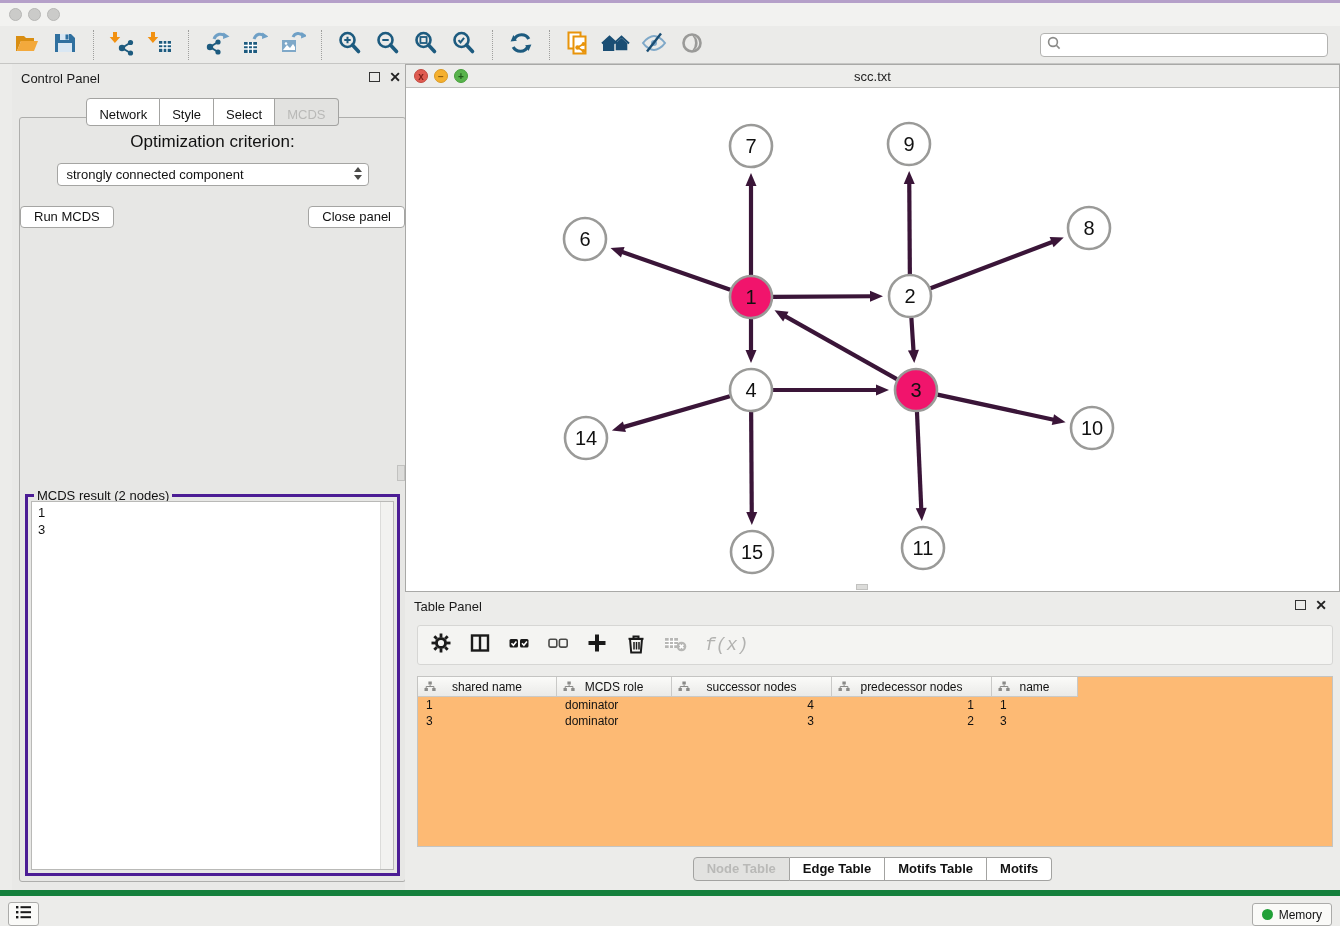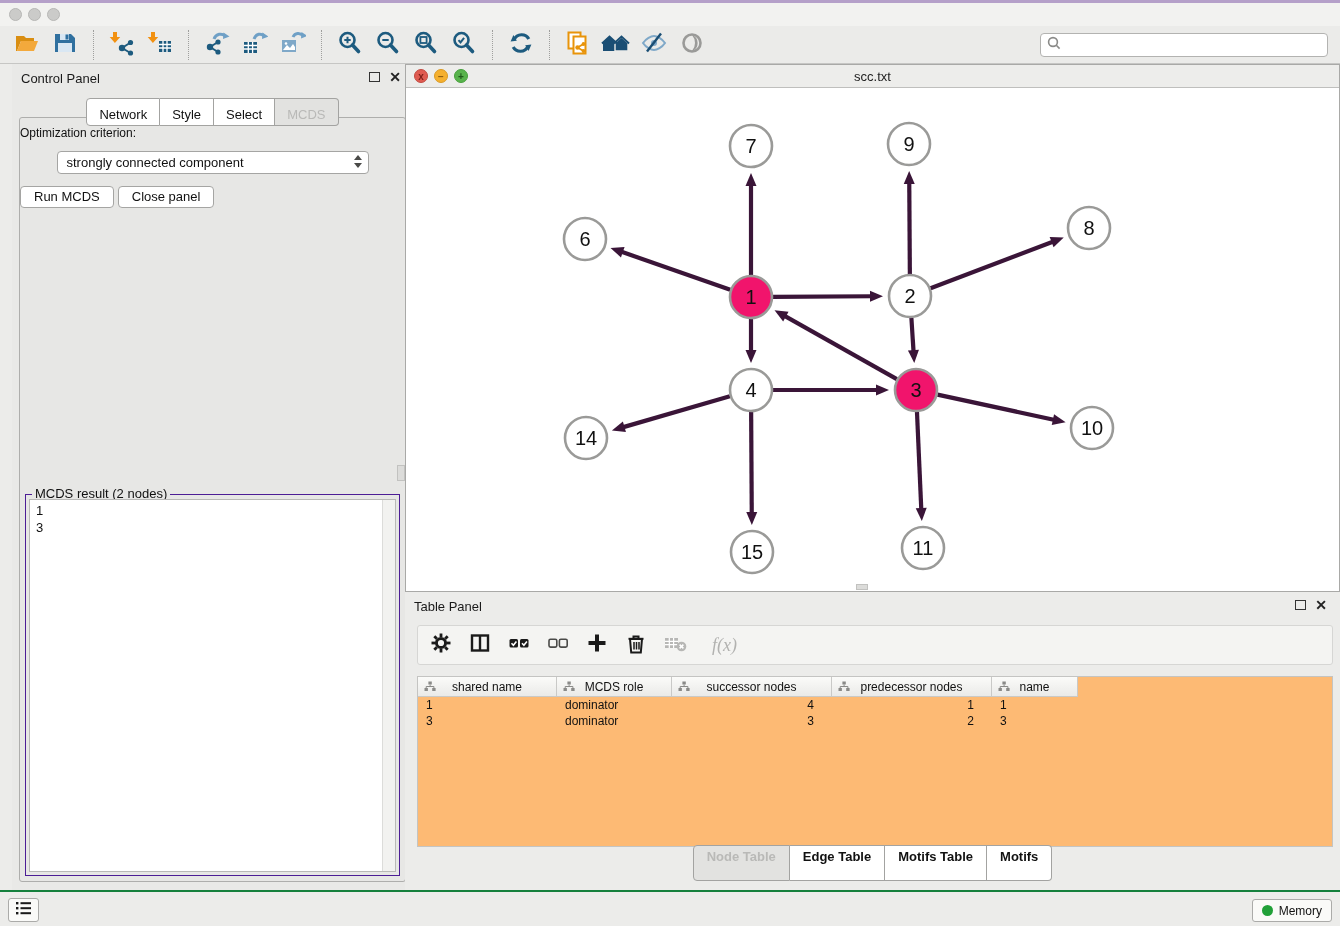--- a/index.html
+++ b/index.html
@@ -29,29 +29,29 @@
   .cp-float { right:33px; } .cp-close { right:12px; }
 
   .tabs-row { display:flex; justify-content:center; position:relative; z-index:2; }
   .tab { font-size:13px; color:#111; background:#fff; border:1px solid #A3A3A1; padding:8px 12px 3px; border-left:none; }
   .tab.first { border-left:1px solid #A3A3A1; border-radius:4px 0 0 4px; }
   .tab.last { border-radius:0 4px 4px 0; }
   .tab.active { background:#E2E2E0; color:#B9B9B7; }
   #cp-tabs { margin-top:7px; }
 
   .cp-content { position:absolute; left:7px; right:7px; top:53px; bottom:8px; background:#E7E7E5; border:1px solid #AEAEAC; border-radius:3px; }
-  .opt-label { margin-top:8px; font-size:12px; color:#111; }
+  .opt-label { margin-top:14px; text-align:center; font-size:17px; color:#111; }
   .criterion { position:relative; width:312px; height:23px; margin:11px auto 0; background:#fff; border:1px solid #A5A5A3; border-radius:4px; font-size:13px; color:#111; line-height:21px; padding-left:9px; }
   .stepper { position:absolute; right:6px; top:3px; display:flex; flex-direction:column; gap:3px; }
   .tri-up { width:0; height:0; border-left:4px solid transparent; border-right:4px solid transparent; border-bottom:5px solid #4A4A48; }
   .tri-dn { width:0; height:0; border-left:4px solid transparent; border-right:4px solid transparent; border-top:5px solid #4A4A48; }
-  .btn-row { display:flex; justify-content:flex-start; gap:4px; margin-top:12px; }
+  .btn-row { display:flex; justify-content:space-between; gap:26px; margin-top:20px; }
   .btn { background:#fff; border:1px solid #A5A5A3; border-radius:4px; font-size:13px; color:#111; padding:2px 13px 3px; }
 
-  .result-fieldset { position:absolute; left:5px; right:5px; top:376px; bottom:5px; border:1px solid #4c1d95; }
+  .result-fieldset { position:absolute; left:5px; right:5px; top:376px; bottom:5px; border:3px solid #4c1d95; }
   .result-legend { position:absolute; top:-9px; left:6px; background:#E7E7E5; padding:0 3px; font-size:13px; color:#111; }
   .result-box { position:absolute; left:3px; right:3px; top:4px; bottom:3px; background:#fff; border:1px solid #B9B9B7; }
   .result-box pre { font-family:"Liberation Sans",sans-serif; font-size:13px; line-height:17px; padding:2px 6px; color:#111; }
   .result-scroll { position:absolute; right:0; top:0; bottom:0; width:13px; background:#F2F2F0; border-left:1px solid #DCDCDA; }
 
   
   .network-window { position:absolute; left:405px; top:64px; width:935px; height:528px; background:#fff; border:1px solid #A9A9A7; }
   .nw-titlebar { position:relative; height:23px; background:#EDEDEB; border-bottom:1px solid #BFBFBD; }
   .nw-lights { position:absolute; left:8px; top:4px; display:flex; gap:6px; }
   .nw-light { width:14px; height:14px; border-radius:50%; font-size:10px; font-weight:bold; text-align:center; line-height:13px; }
@@ -62,36 +62,36 @@
   .nw-canvas { position:absolute; left:0; top:23px; right:0; bottom:0; }
   .nw-canvas svg { position:absolute; inset:0; }
   .h-handle { position:absolute; left:450px; bottom:1px; width:12px; height:6px; background:#DCDCDA; border:1px solid #C2C2C0; }
   .v-handle { position:absolute; left:397px; top:465px; width:8px; height:16px; background:#DCDCDA; border:1px solid #C2C2C0; z-index:5; }
 
   
   .table-panel { position:absolute; left:405px; top:592px; width:935px; height:298px; background:#ECECEA; }
   .tp-float { right:34px; } .tp-close { right:13px; }
   .tp-toolbar { position:absolute; left:12px; right:7px; top:33px; height:40px; background:#F4F4F2; border:1px solid #D6D6D4; border-radius:3px; display:flex; align-items:center; padding-left:12px; gap:17px; }
   .tp-ic { display:flex; align-items:center; justify-content:center; height:24px; }
-  .fx-label { font-family:Liberation Serif, serif; font-style:italic; font-size:18px; color:#B2B2B0;margin-left:7px; }
+  .fx-label { font-family:Liberation Mono, monospace; font-style:italic; font-size:18px; color:#B2B2B0; }
 
   .tp-table { position:absolute; left:12px; right:7px; top:84px; height:171px; background:#fdba74; border:1px solid #C4C4C2; overflow:hidden; }
   .thead { display:flex; height:20px; }
   .th { position:relative; background:linear-gradient(#FBFBF9,#EAEAE8); border-right:1px solid #C9C9C7; border-bottom:1px solid #C9C9C7; font-size:12px; color:#111; display:flex; align-items:center; justify-content:center; }
   .th svg { position:absolute; left:6px; top:4px; }
   .tr { display:flex; height:16px; }
   .td { font-size:12px; color:#111; line-height:16px; overflow:hidden; white-space:nowrap; }
   .td.l { text-align:left; padding-left:8px; }
   .td.r { text-align:right; padding-right:18px; }
 
   #tp-tabs { position:absolute; left:0; right:0; bottom:9px; display:flex; justify-content:center; }
-  #tp-tabs .tab { font-weight:bold; padding:3px 13px 16px; }
+  #tp-tabs .tab { font-weight:bold; padding:3px 13px 4px; }
 
   
-  .status-bar { position:absolute; left:0; top:890px; width:1340px; height:36px; background:#ECECEA; border-top:2px solid #15803d;text-align:center; }
+  .status-bar { position:absolute; left:0; top:890px; width:1340px; height:36px; background:#ECECEA; border-top:6px solid #15803d;text-align:center; }
   .list-btn { position:absolute; left:8px; top:6px; width:31px; height:24px; background:#FAFAF8; border:1px solid #ABABA9; border-radius:3px; display:flex; align-items:center; justify-content:center; }
   .memory-btn { position:absolute; right:8px; top:7px; height:23px; background:#FAFAF8; border:1px solid #ABABA9; border-radius:3px; display:flex; align-items:center; padding:0 9px; gap:6px; }
   .memory-dot { width:11px; height:11px; border-radius:50%; background:#21A038; }
   .memory-label { font-size:12px; color:#111; }
 </style>
 </head>
 <body>
 
 <div id="app">
 

